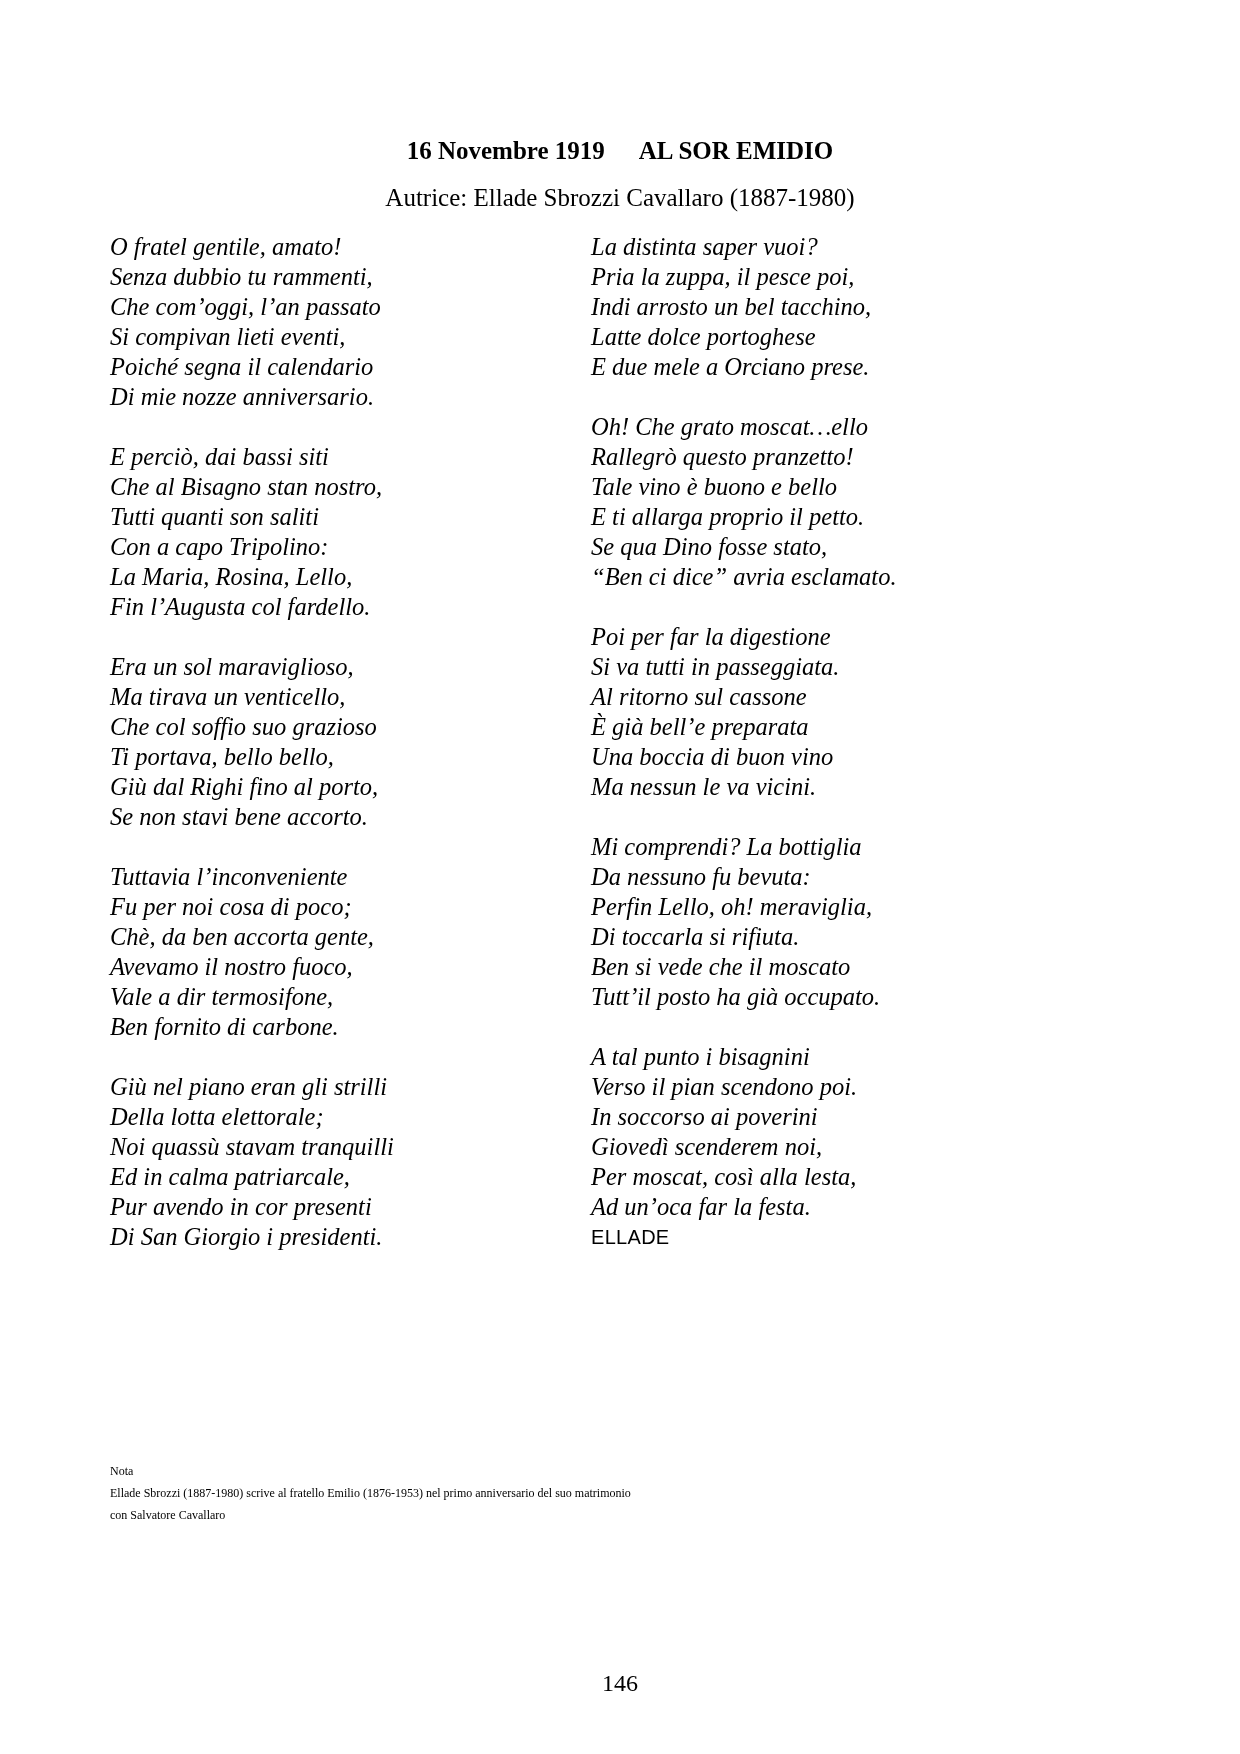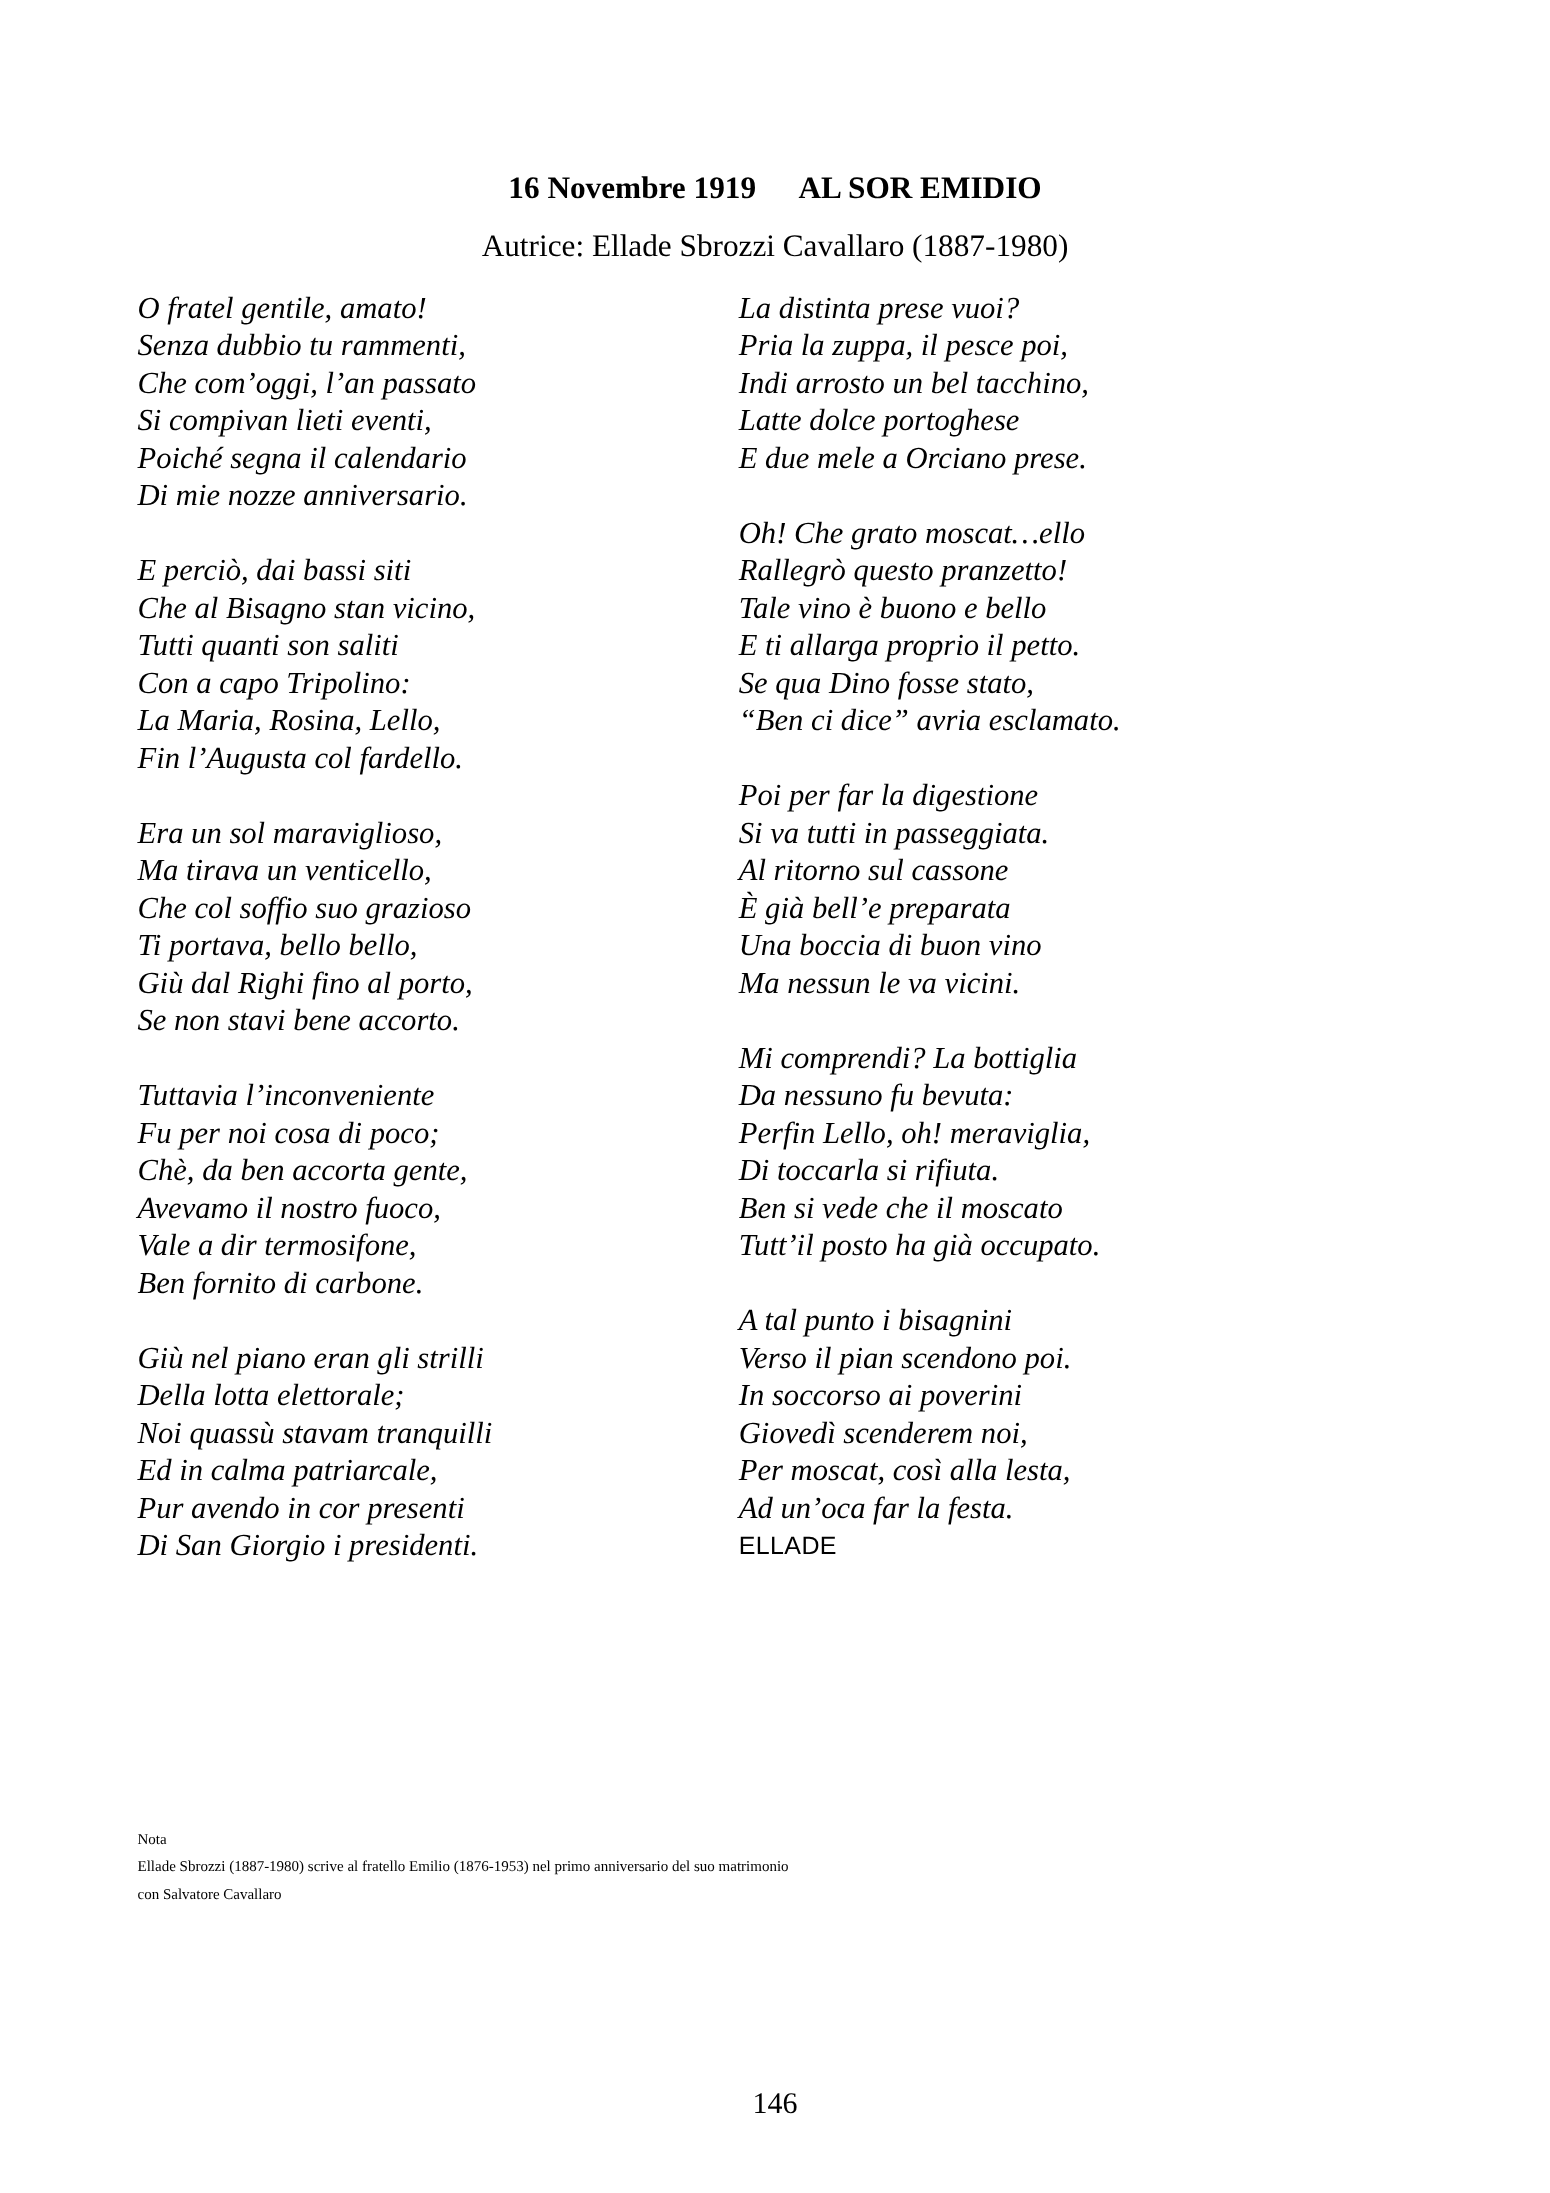--- a/index.html
+++ b/index.html
@@ -98,21 +98,21 @@
     <div class="stanza">
       <div class="line">O fratel gentile, amato!</div>
       <div class="line">Senza dubbio tu rammenti,</div>
       <div class="line">Che com’oggi, l’an passato</div>
       <div class="line">Si compivan lieti eventi,</div>
       <div class="line">Poiché segna il calendario</div>
       <div class="line">Di mie nozze anniversario.</div>
     </div>
     <div class="stanza">
       <div class="line">E perciò, dai bassi siti</div>
-      <div class="line">Che al Bisagno stan vicino,</div>
+      <div class="line">Che al Bisagno stan nostro,</div>
       <div class="line">Tutti quanti son saliti</div>
       <div class="line">Con a capo Tripolino:</div>
       <div class="line">La Maria, Rosina, Lello,</div>
       <div class="line">Fin l’Augusta col fardello.</div>
     </div>
     <div class="stanza">
       <div class="line">Era un sol maraviglioso,</div>
       <div class="line">Ma tirava un venticello,</div>
       <div class="line">Che col soffio suo grazioso</div>
       <div class="line">Ti portava, bello bello,</div>
@@ -132,21 +132,21 @@
       <div class="line">Della lotta elettorale;</div>
       <div class="line">Noi quassù stavam tranquilli</div>
       <div class="line">Ed in calma patriarcale,</div>
       <div class="line">Pur avendo in cor presenti</div>
       <div class="line">Di San Giorgio i presidenti.</div>
     </div>
   </div>
 
   <div class="column col-right">
     <div class="stanza">
-      <div class="line">La distinta prese vuoi?</div>
+      <div class="line">La distinta saper vuoi?</div>
       <div class="line">Pria la zuppa, il pesce poi,</div>
       <div class="line">Indi arrosto un bel tacchino,</div>
       <div class="line">Latte dolce portoghese</div>
       <div class="line">E due mele a Orciano prese.</div>
     </div>
     <div class="stanza">
       <div class="line">Oh! Che grato moscat…ello</div>
       <div class="line">Rallegrò questo pranzetto!</div>
       <div class="line">Tale vino è buono e bello</div>
       <div class="line">E ti allarga proprio il petto.</div>

